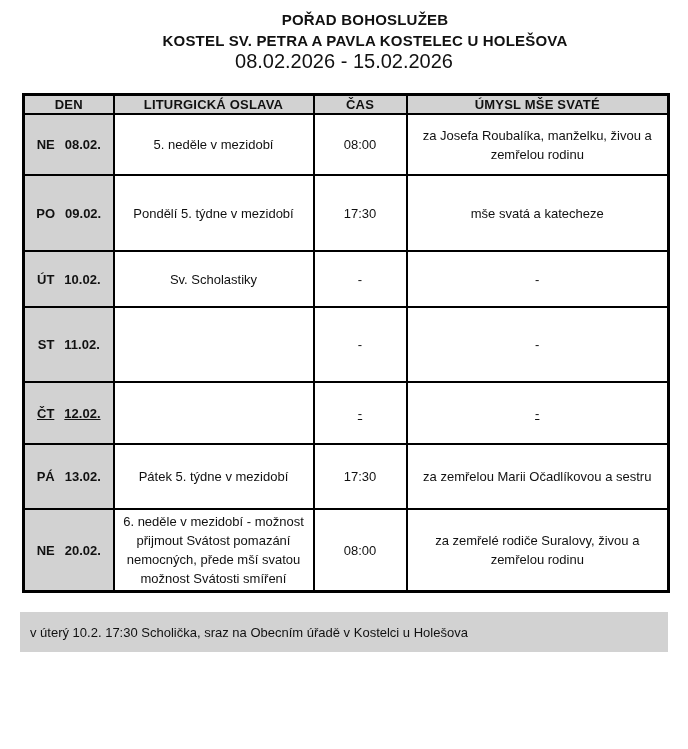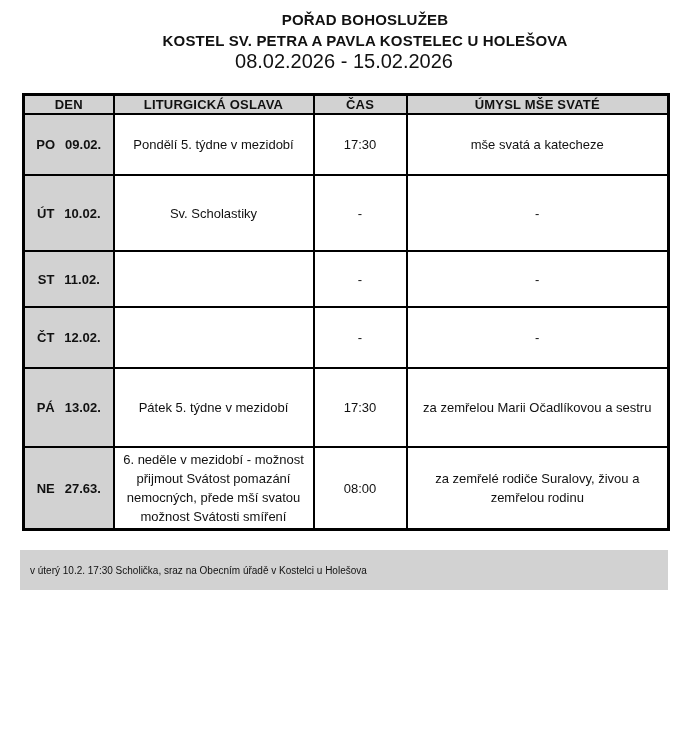--- a/index.html
+++ b/index.html
@@ -58,35 +58,35 @@
     background: #d2d2d2;
     font-weight: bold;
     white-space: nowrap;
   }
   td.day-cell .day-abbr { margin-right: 10px; }
   td.celebration-cell, td.intention-cell { line-height: 19px; }
   
   tbody tr:nth-child(1) td { height: 61px; }
   tbody tr:nth-child(2) td { height: 76px; }
   tbody tr:nth-child(3) td { height: 56px; }
-  tbody tr:nth-child(4) td { height: 61px; margin-top: 24px; }
-  tbody tr:nth-child(5) td { height: 79px; }
+  tbody tr:nth-child(4) td { height: 75px; margin-top: 24px; }
+  tbody tr:nth-child(5) td { height: 62px; text-decoration: underline; }
   tbody tr:nth-child(6) td { height: 65px; }
   tbody tr:nth-child(7) td { height: 63px; }
   tbody tr:nth-child(8) td { height: 91px; }
   .footer-note {
     margin: 19px 0 0 20px;
     width: 648px;
     height: 40px;
     background: #d2d2d2;
     display: flex;
     align-items: center;
     box-sizing: border-box;
     padding-left: 10px;
-    font-size: 10px;
+    font-size: 13px;
   }
 </style>
 </head>
 <body>
 
 <div class="page">
 
   <div class="doc-header">
     <div class="doc-title">POŘAD BOHOSLUŽEB</div>
     <div class="doc-subtitle">KOSTEL SV. PETRA A PAVLA KOSTELEC U HOLEŠOVA</div>
@@ -102,20 +102,26 @@
     </colgroup>
     <thead>
       <tr id="header-row">
           <th>DEN</th>
           <th>LITURGICKÁ OSLAVA</th>
           <th>ČAS</th>
           <th>ÚMYSL MŠE SVATÉ</th>
         </tr>
     </thead>
     <tbody id="schedule-body">
+        <tr>
+          <td class="day-cell"><span class="day-abbr">NE</span><span>08.02.</span></td>
+          <td class="celebration-cell">5. neděle v mezidobí</td>
+          <td class="time-cell">08:00</td>
+          <td class="intention-cell">za Josefa Roubalíka, manželku, živou a zemřelou rodinu</td>
+        </tr>
         <tr>
           <td class="day-cell"><span class="day-abbr">PO</span><span>09.02.</span></td>
           <td class="celebration-cell">Pondělí 5. týdne v mezidobí</td>
           <td class="time-cell">17:30</td>
           <td class="intention-cell">mše svatá a katecheze</td>
         </tr>
         <tr>
           <td class="day-cell"><span class="day-abbr">ÚT</span><span>10.02.</span></td>
           <td class="celebration-cell">Sv. Scholastiky</td>
           <td class="time-cell">-</td>
@@ -133,21 +139,21 @@
           <td class="time-cell">-</td>
           <td class="intention-cell">-</td>
         </tr>
         <tr>
           <td class="day-cell"><span class="day-abbr">PÁ</span><span>13.02.</span></td>
           <td class="celebration-cell">Pátek 5. týdne v mezidobí</td>
           <td class="time-cell">17:30</td>
           <td class="intention-cell">za zemřelou Marii Očadlíkovou a sestru</td>
         </tr>
         <tr>
-          <td class="day-cell"><span class="day-abbr">NE</span><span>27.63.</span></td>
+          <td class="day-cell"><span class="day-abbr">NE</span><span>20.02.</span></td>
           <td class="celebration-cell">6. neděle v mezidobí - možnost přijmout Svátost pomazání nemocných, přede mší svatou možnost Svátosti smíření</td>
           <td class="time-cell">08:00</td>
           <td class="intention-cell">za zemřelé rodiče Suralovy, živou a zemřelou rodinu</td>
         </tr>
       </tbody>
   </table>
 
   <div class="footer-note">
     <span>v úterý 10.2. 17:30 Scholička, sraz na Obecním úřadě v Kostelci u Holešova</span>
   </div>

